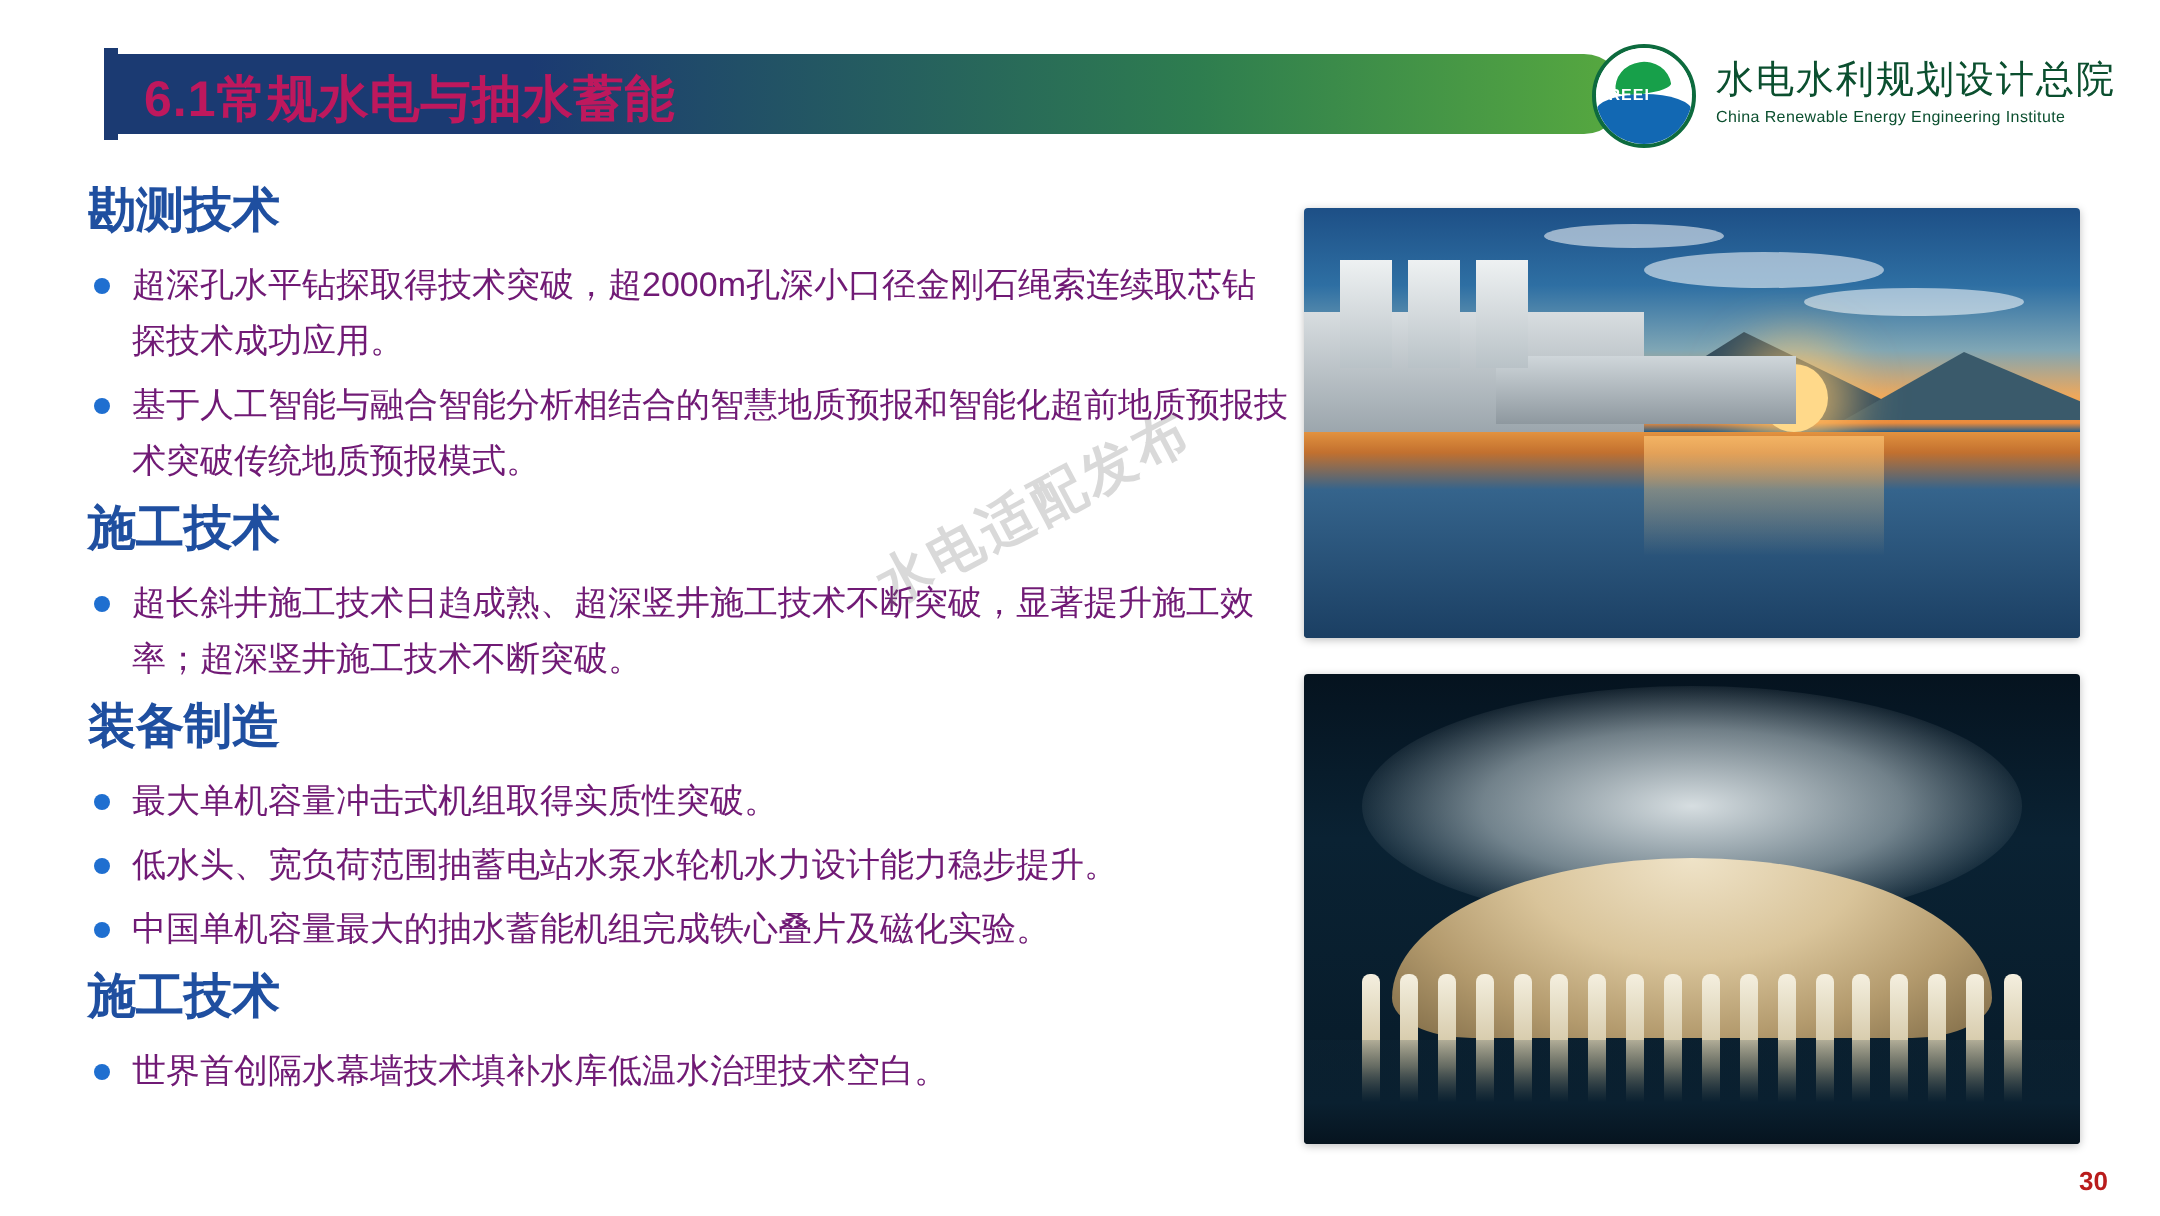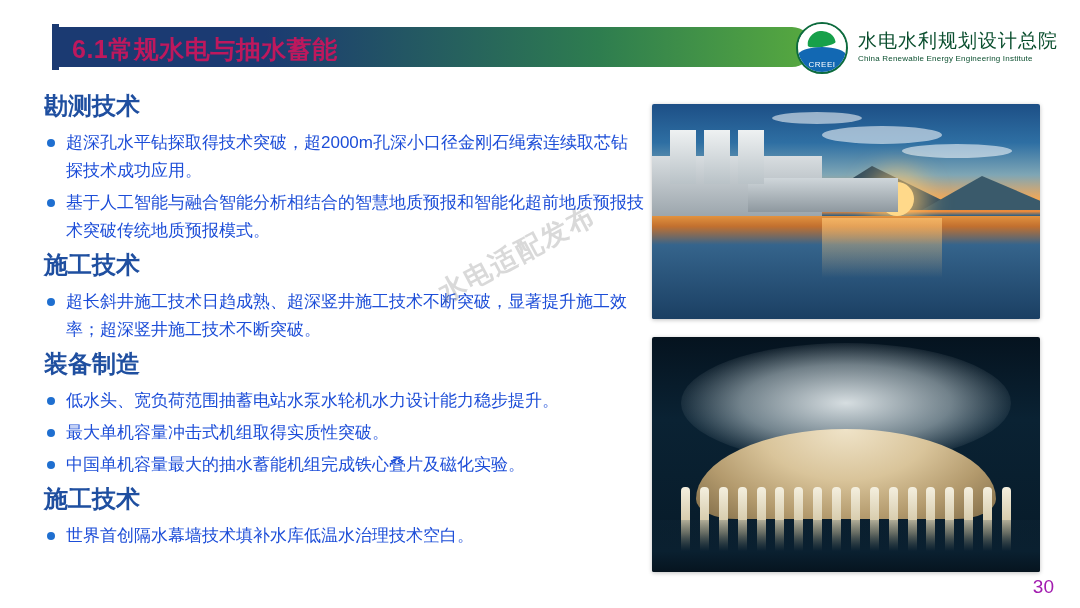--- a/index.html
+++ b/index.html
@@ -88,26 +88,25 @@
     top: 7px;
     left: 9px;
     width: 28px;
     height: 16px;
     background: #17a04a;
     border-radius: 50% 50% 50% 50% / 80% 80% 20% 20%;
     transform: rotate(-8deg);
   }
   .logo-mark .lm-text {
     position: absolute;
-    bottom: 3px;
+    bottom: 20px;
     left: 0;
     width: 100%;
-    text-align: center;
     font-size: 8px;
-    font-weight: normal;
+    font-weight: bold;
     color: #ffffff;
     letter-spacing: 0.5px;
   }
   .logo-text-cn {
     font-size: 19px;
     font-weight: normal;
     color: #0b4f2f;
     letter-spacing: 1px;
     line-height: 1.1;
   }
@@ -138,21 +137,21 @@
   }
   .bullet-list {
     list-style: none;
     margin: 0 0 6px 0;
     padding: 0;
   }
   .bullet-item {
     position: relative;
     padding-left: 22px;
     font-size: 17px;
-    color: #1d4ed8;
+    color: #701a75;
     line-height: 1.65;
     margin-bottom: 4px;
   }
   .bullet-item .dot {
     position: absolute;
     left: 3px;
     top: 10px;
     width: 8px;
     height: 8px;
     border-radius: 50%;
@@ -232,22 +231,23 @@
     white-space: nowrap;
     pointer-events: none;
     letter-spacing: 2px;
   }
 
   
   .page-num {
     position: absolute;
     right: 26px;
     bottom: 10px;
-    font-size: 19px;
-    color: #a21caf;
+    font-size: 13px;
+    color: #b91c1c;
+    font-weight: bold;
   }
 </style>
 </head>
 <body>
 
 <div class="header">
   <div class="header-accent"></div>
   <div class="header-bar"></div>
   <div class="header-title">6.1常规水电与抽水蓄能</div>
 
@@ -284,25 +284,25 @@
     <li class="bullet-item">
       <span class="dot"></span>
       <span>超长斜井施工技术日趋成熟、超深竖井施工技术不断突破，显著提升施工效率；超深竖井施工技术不断突破。</span>
     </li>
   </ul>
 
   <div class="section-head spaced">装备制造</div>
   <ul class="bullet-list">
     <li class="bullet-item">
       <span class="dot"></span>
+      <span>最大单机容量冲击式机组取得实质性突破。</span>
+    </li>
+    <li class="bullet-item">
+      <span class="dot"></span>
       <span>低水头、宽负荷范围抽蓄电站水泵水轮机水力设计能力稳步提升。</span>
-    </li>
-    <li class="bullet-item">
-      <span class="dot"></span>
-      <span>最大单机容量冲击式机组取得实质性突破。</span>
     </li>
     <li class="bullet-item">
       <span class="dot"></span>
       <span>中国单机容量最大的抽水蓄能机组完成铁心叠片及磁化实验。</span>
     </li>
   </ul>
 
   <div class="section-head">施工技术</div>
   <ul class="bullet-list">
     <li class="bullet-item">

